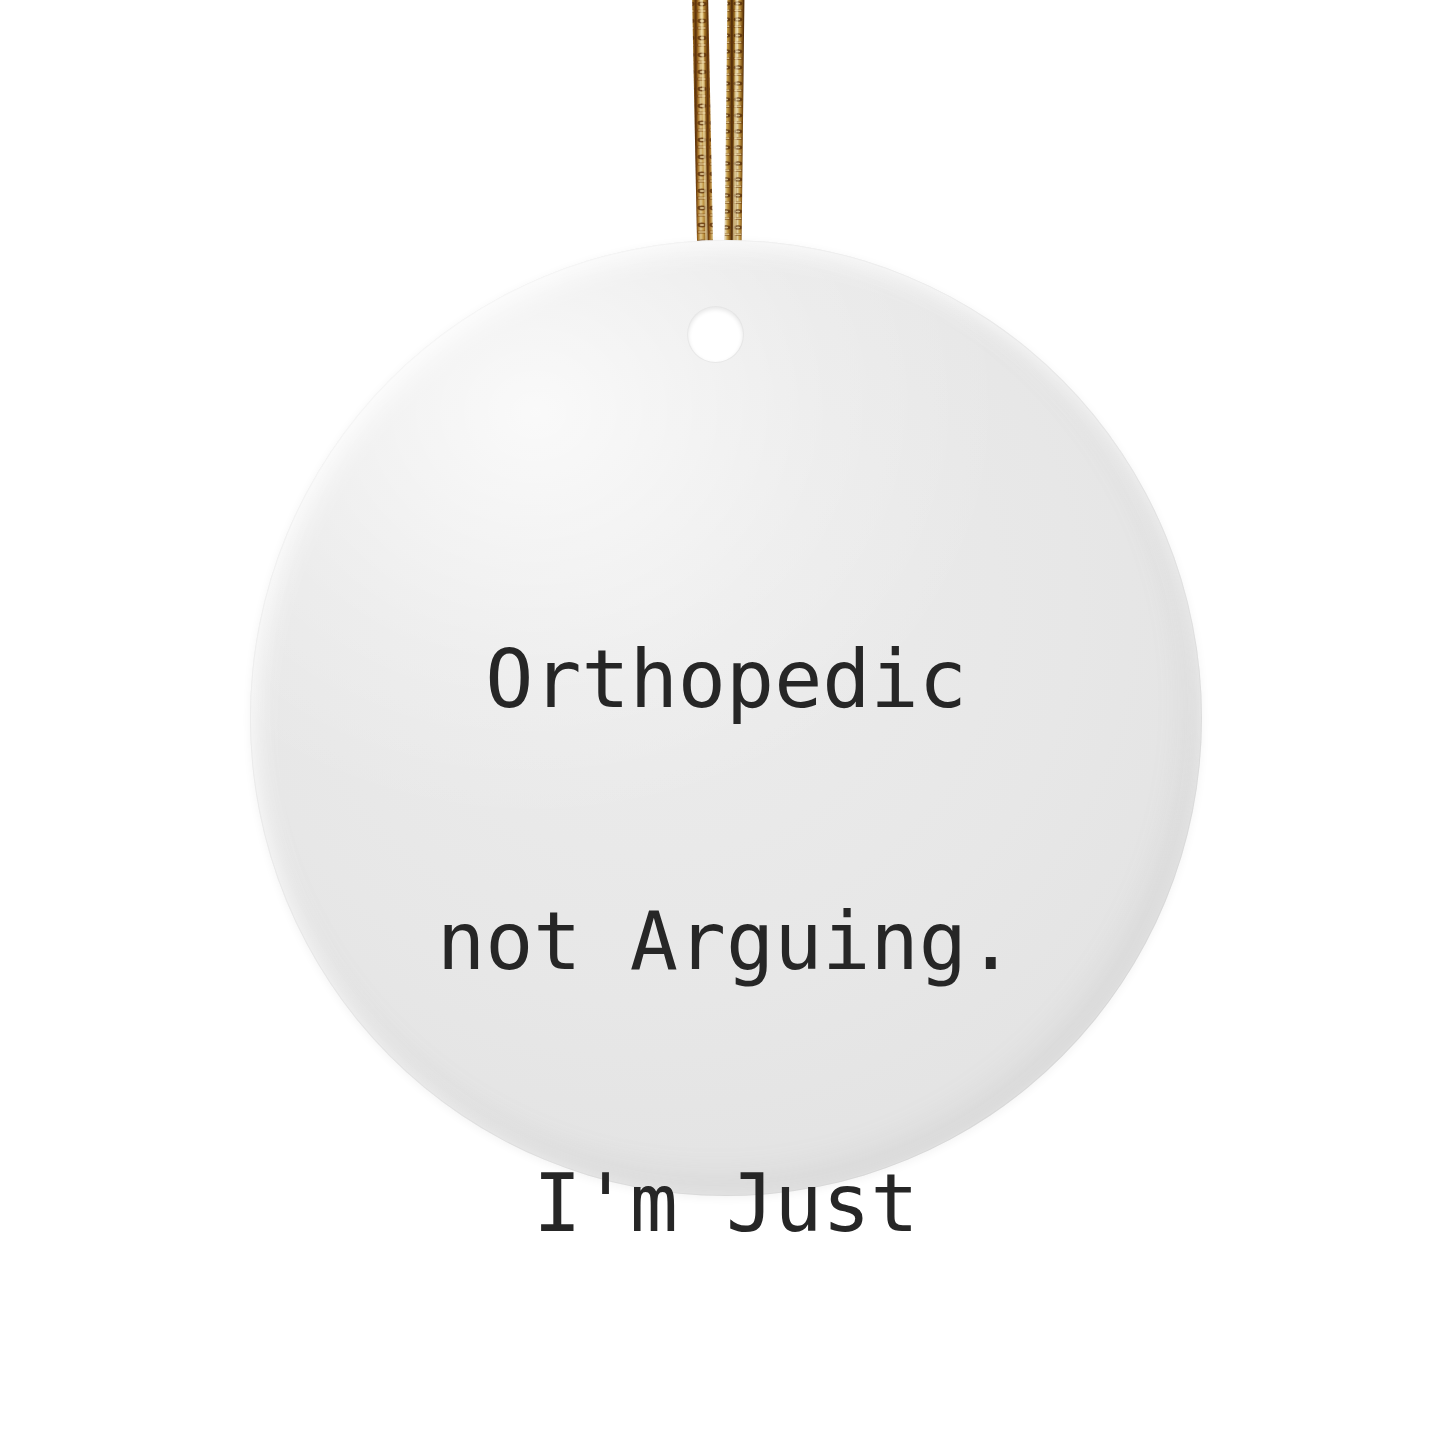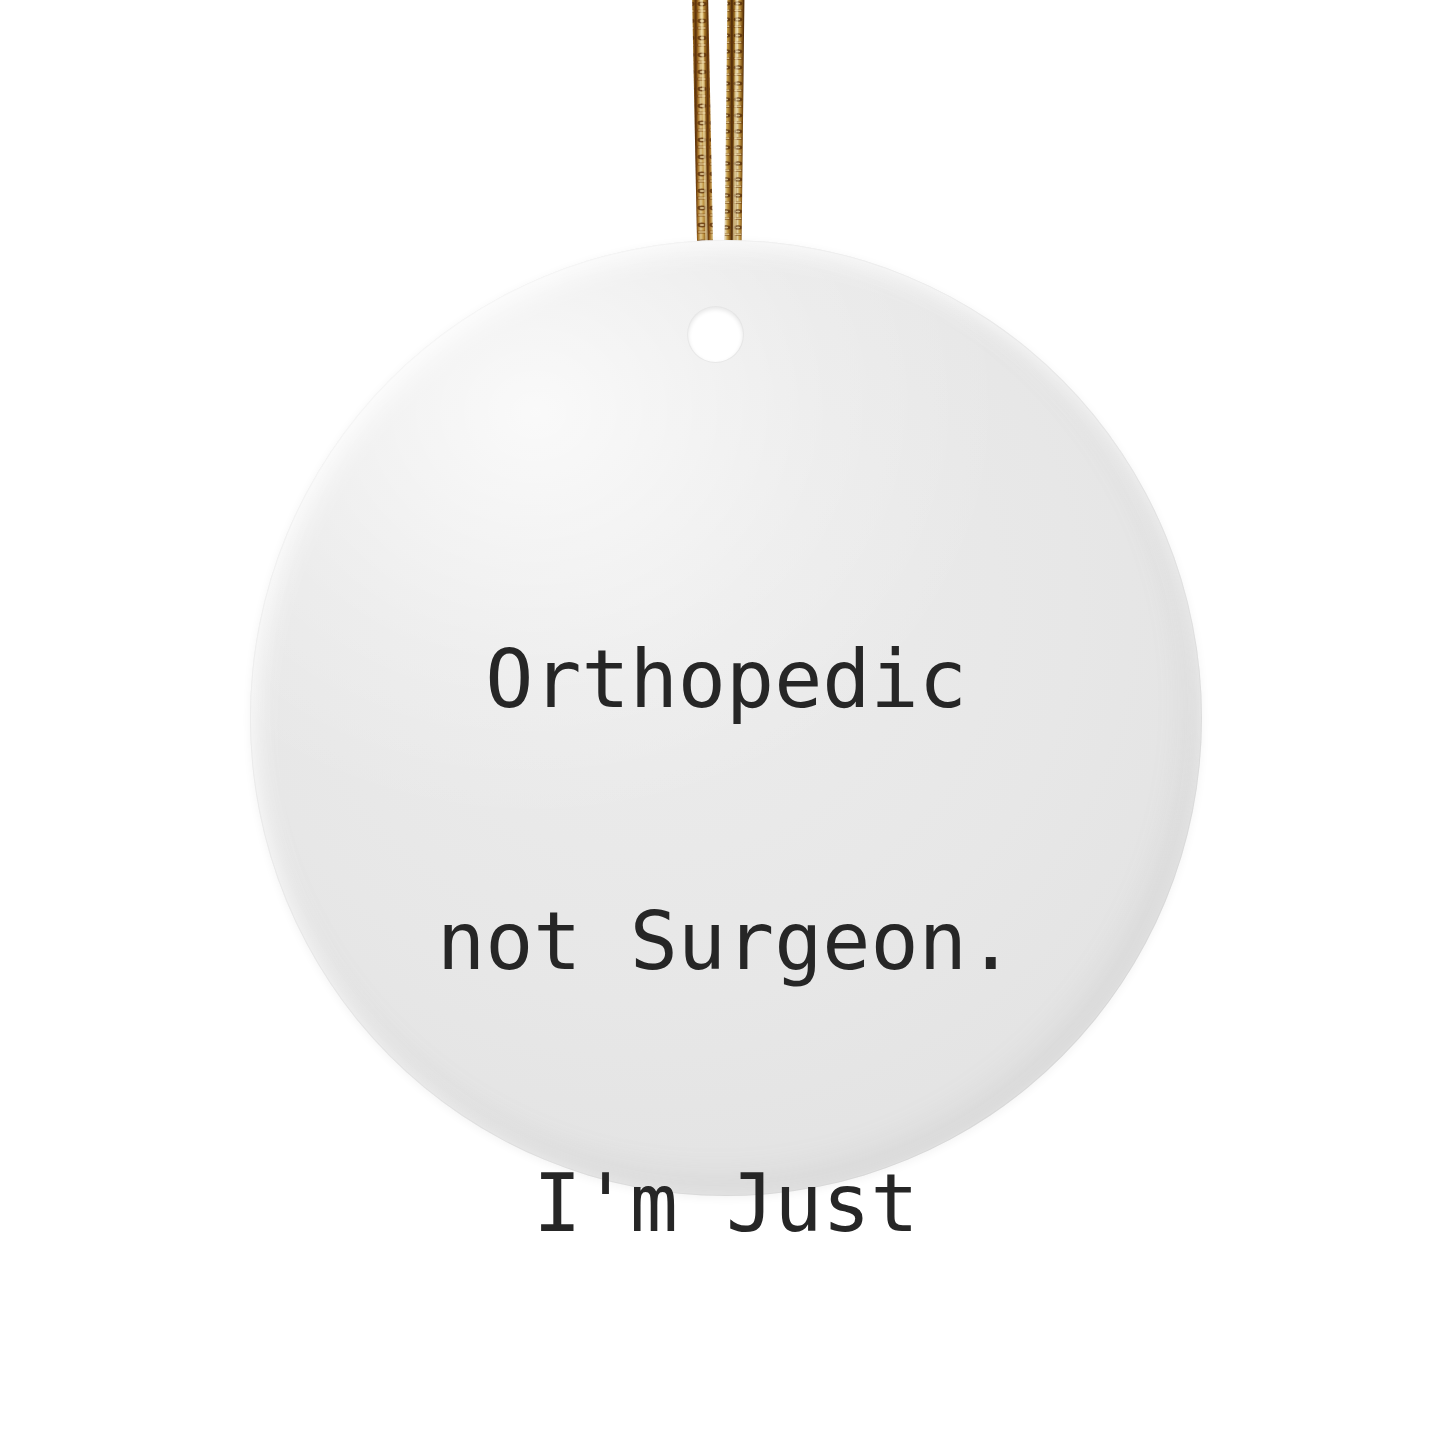--- a/index.html
+++ b/index.html
@@ -174,19 +174,19 @@
 
   <div class="ornament">
     <div class="ornament-gloss"></div>
     <div class="ornament-edge"></div>
   </div>
 
   <div class="hole"></div>
 
   <div class="quote">
     <span class="quote-line">Orthopedic</span>
-    <span class="quote-line">not Surgeon.</span>
+    <span class="quote-line">not Arguing.</span>
     <span class="quote-line">I'm Just</span>
     
     
   </div>
 
 </div>
 
 </body></html>

